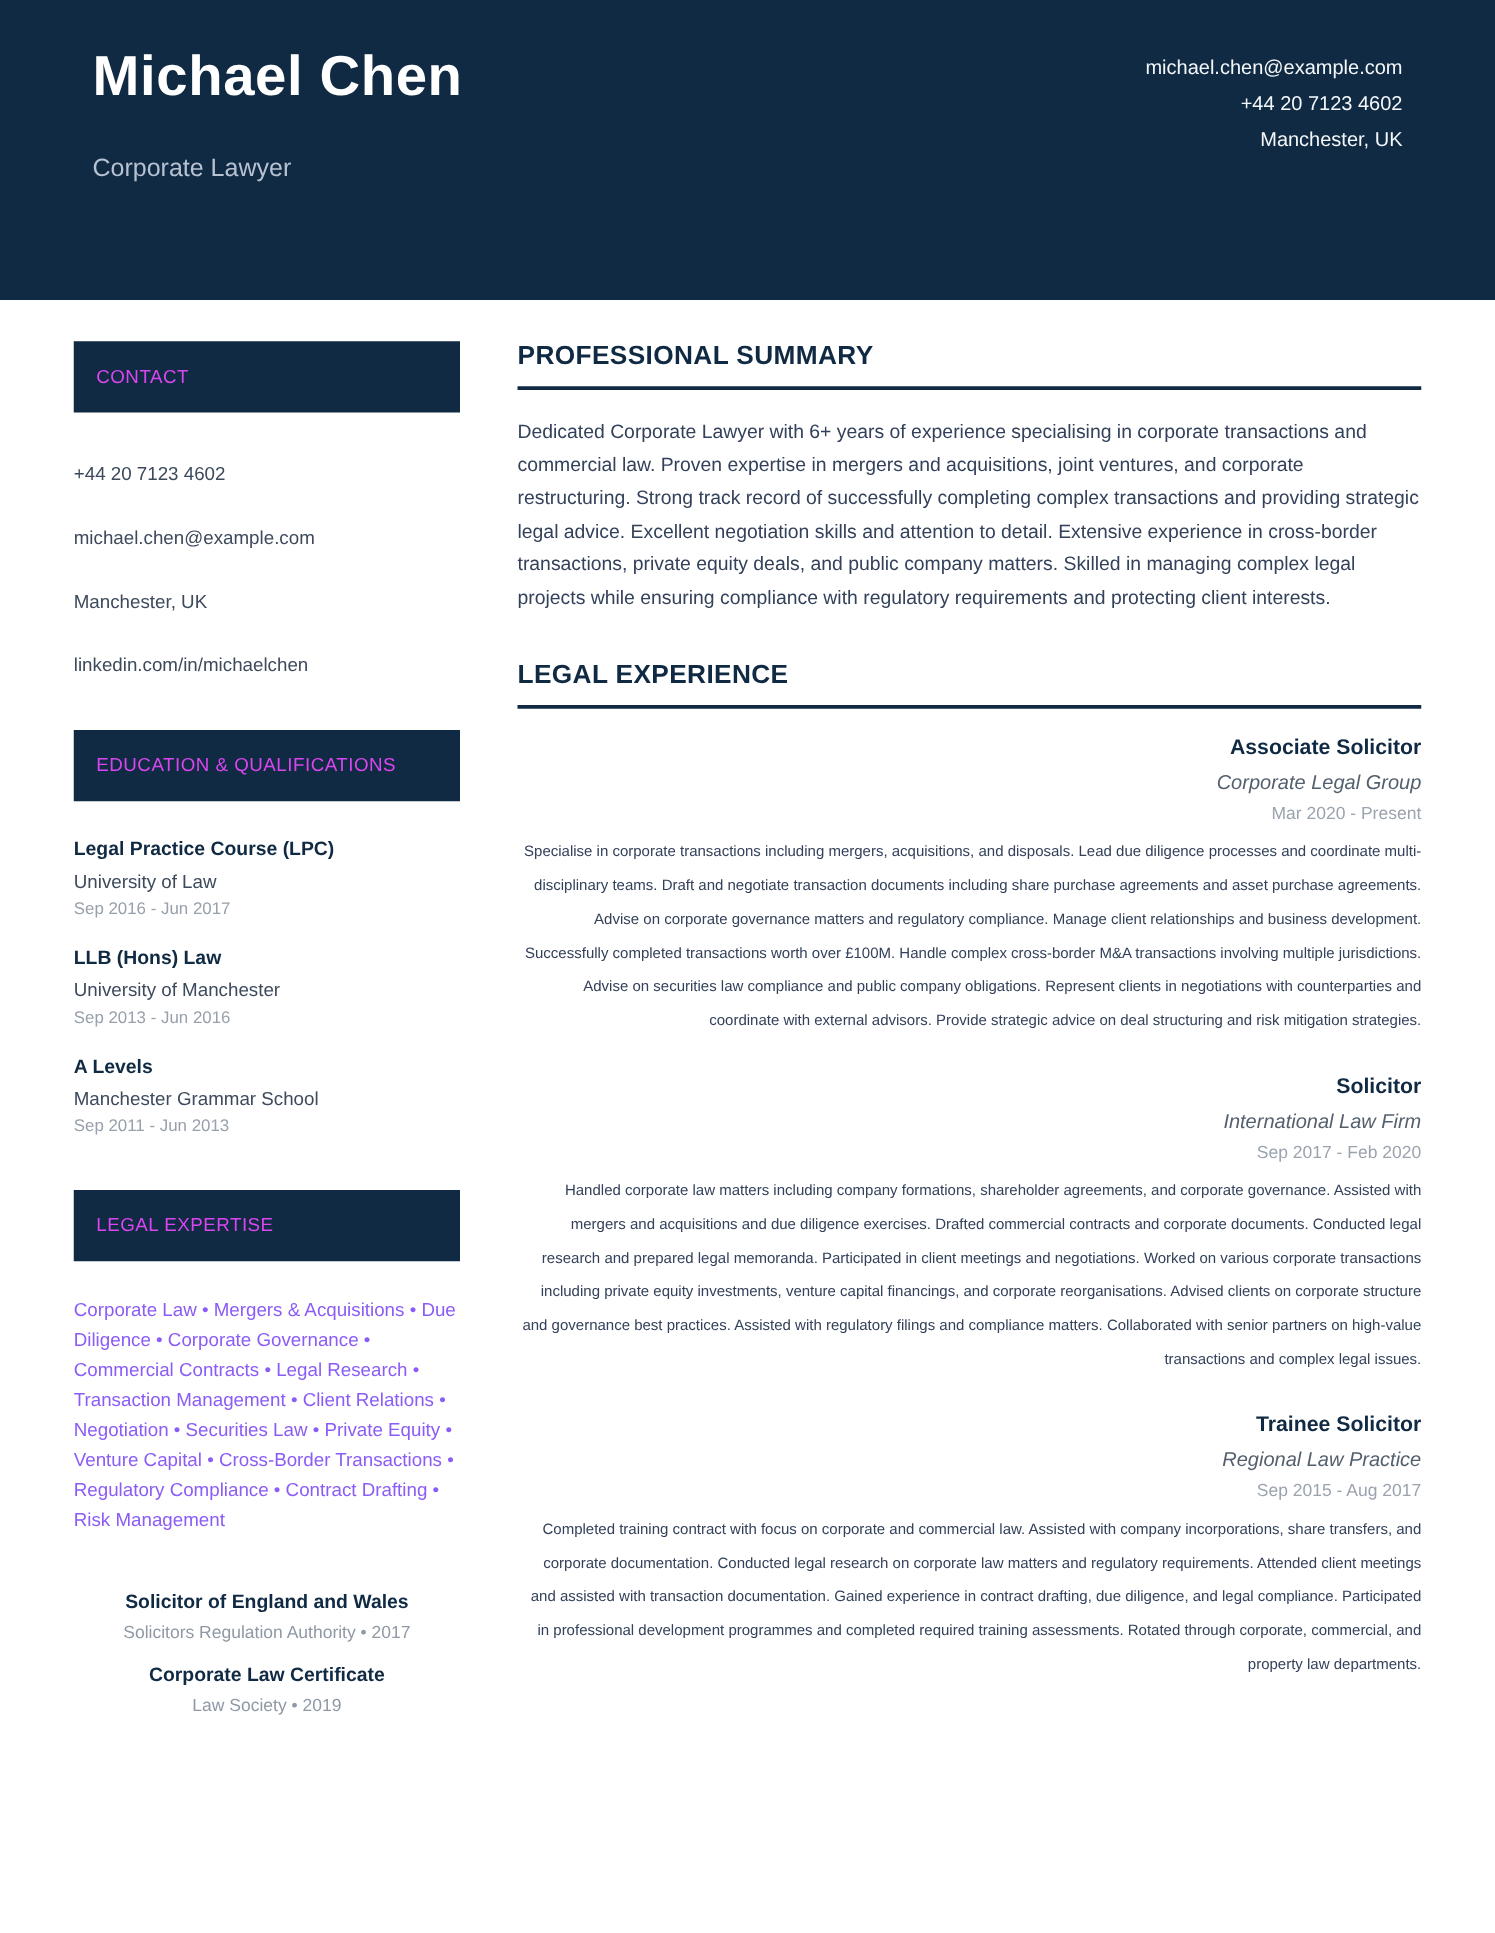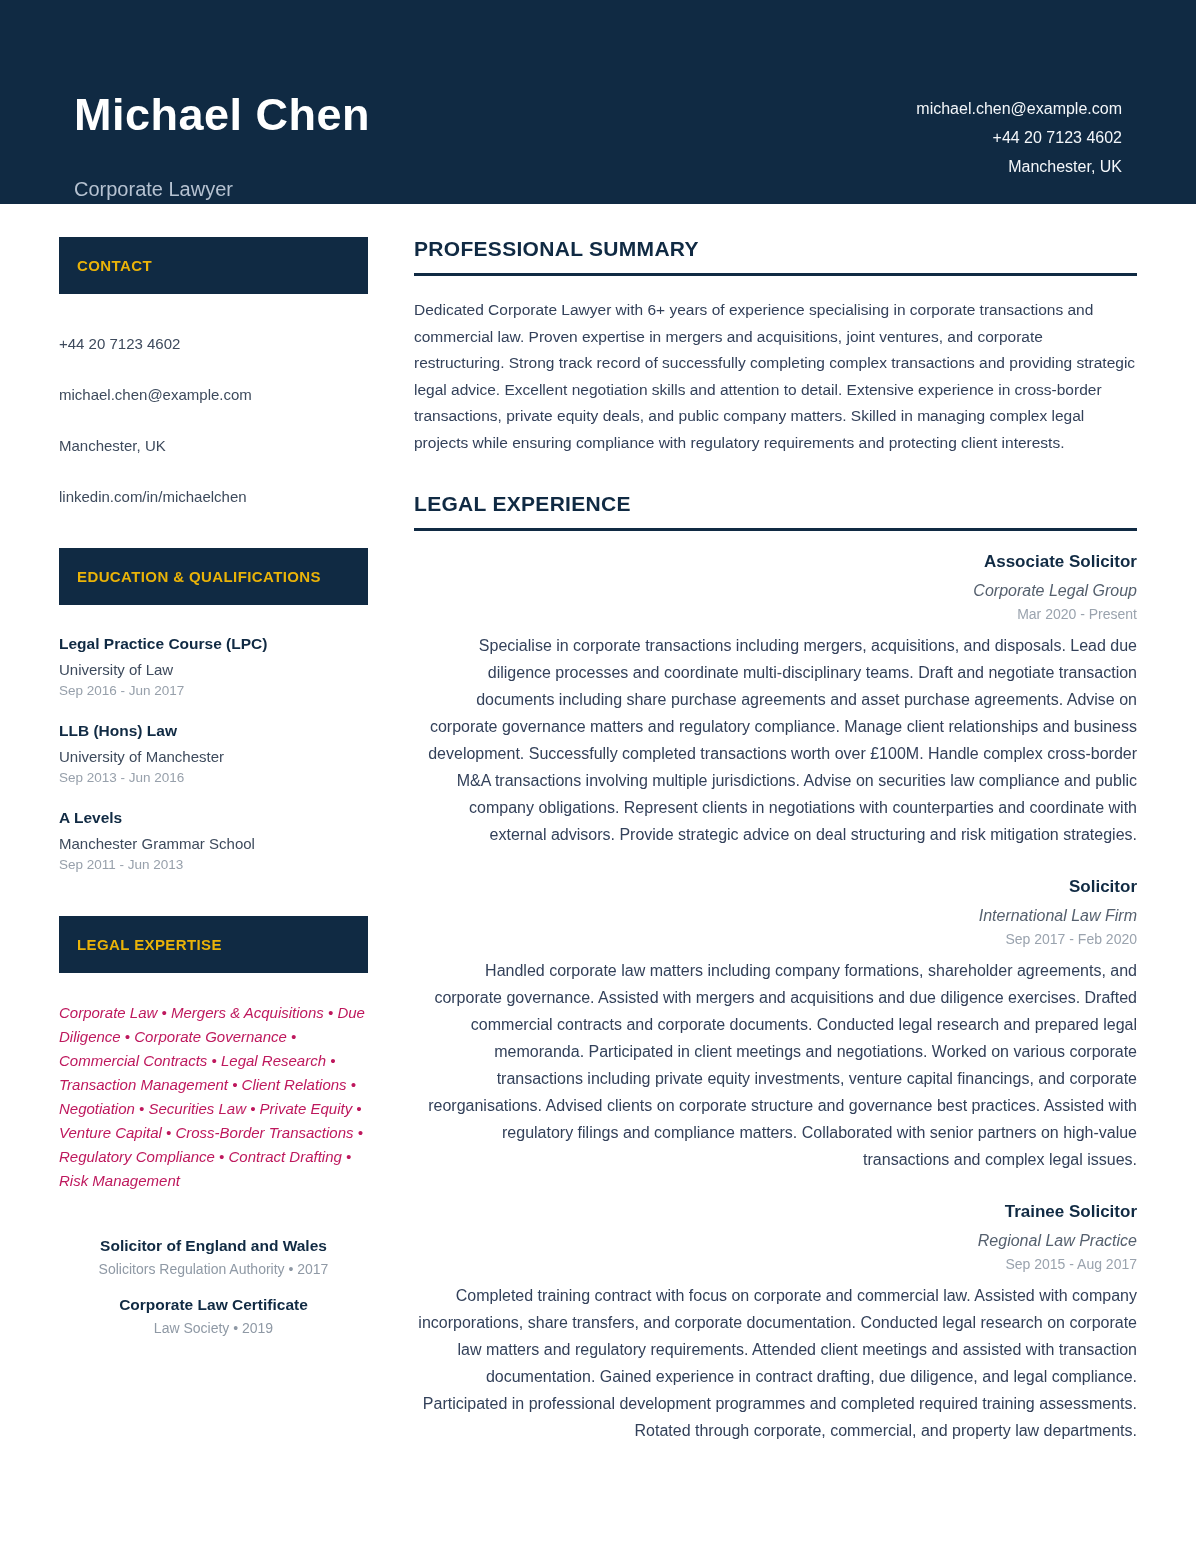--- a/index.html
+++ b/index.html
@@ -6,22 +6,22 @@
   html, body { background: #ffffff; }
   body {
     width: 1196px;
     font-family: "Liberation Sans", sans-serif;
     color: #364458;
   }
 
   
   .header {
     background: #102a43;
-    height: 204px;
-    padding: 90px 74px 0 74px;
+    height: 240px;
+    padding: 36px 74px 0 74px;
     display: flex;
     justify-content: space-between;
     align-items: flex-start;
   }
   .header-name {
     color: #ffffff;
     font-size: 45px;
     font-weight: bold;
     letter-spacing: 0.5px;
     line-height: 1.1;
@@ -51,23 +51,23 @@
     margin-right: 46px;
   }
   .main {
     flex: 1;
     min-width: 0;
   }
 
   
   .side-heading {
     background: #102a43;
-    color: #eab308;
-    font-size: 15px;
-    font-weight: bold;
+    color: #d946ef;
+    font-size: 15px;
+    font-weight: normal;
     letter-spacing: 0.4px;
     padding: 15px 18px;
     line-height: 1.8;
     text-transform: uppercase;
   }
   .side-section { margin-bottom: 44px; }
   .side-section:last-child { margin-bottom: 0; }
 
   .contact-list { margin-top: 27px; }
   .contact-item {
@@ -92,23 +92,22 @@
     margin-bottom: 5px;
   }
   .edu-dates {
     color: #97a0ab;
     font-size: 13.5px;
   }
 
   .skills-text {
     margin-top: 28px;
     font-size: 15px;
-    color: #be185d;
+    color: #8b5cf6;
     line-height: 24px;
-    font-style: italic;
   }
 
   .membership-list { margin-top: 27px; }
   .membership-entry { margin-bottom: 19px; text-align: center; }
   .membership-title {
     color: #102a43;
     font-size: 15.5px;
     font-weight: bold;
     margin-bottom: 6px;
   }
@@ -149,21 +148,21 @@
     font-size: 16px;
     font-style: italic;
     margin-bottom: 6px;
   }
   .job-dates {
     color: #9aa3ae;
     font-size: 14px;
     margin-bottom: 10px;
   }
   .job-description {
-    font-size: 16px;
+    font-size: 12px;
     color: #33415a;
     line-height: 27px;
   }
 </style>
 </head>
 <body>
 
 <div class="header">
   <div>
     <div class="header-name">Michael Chen</div>

